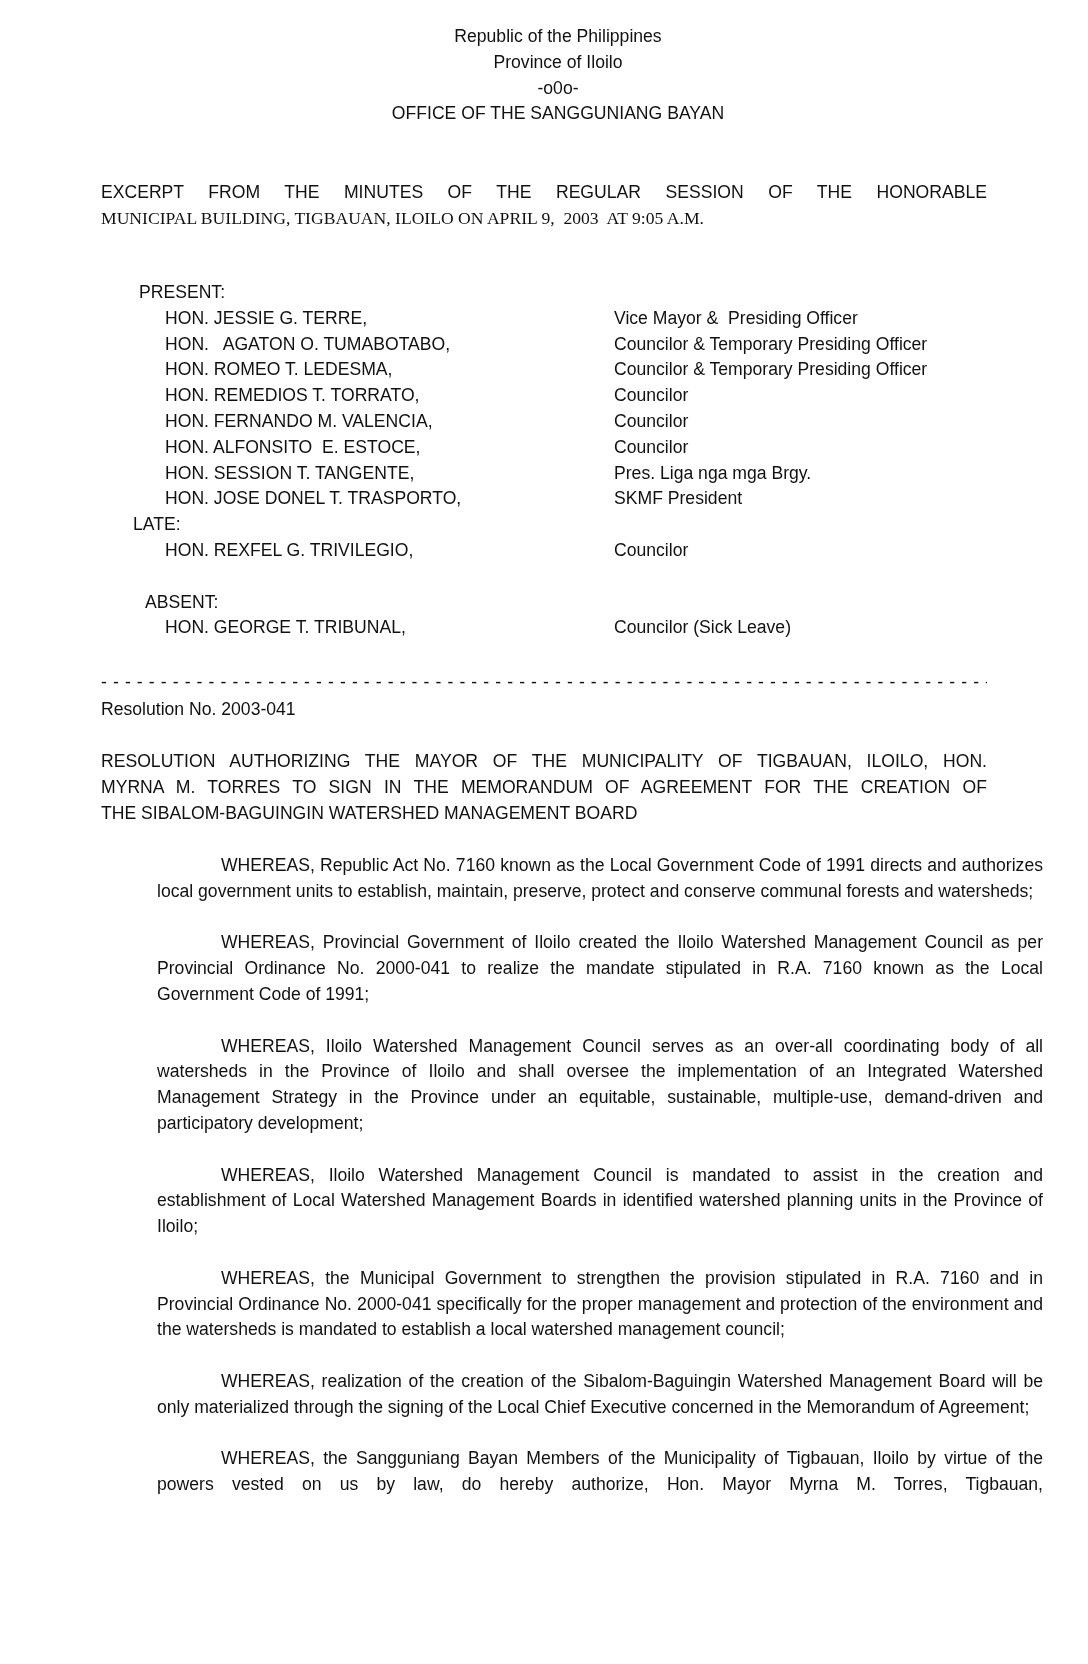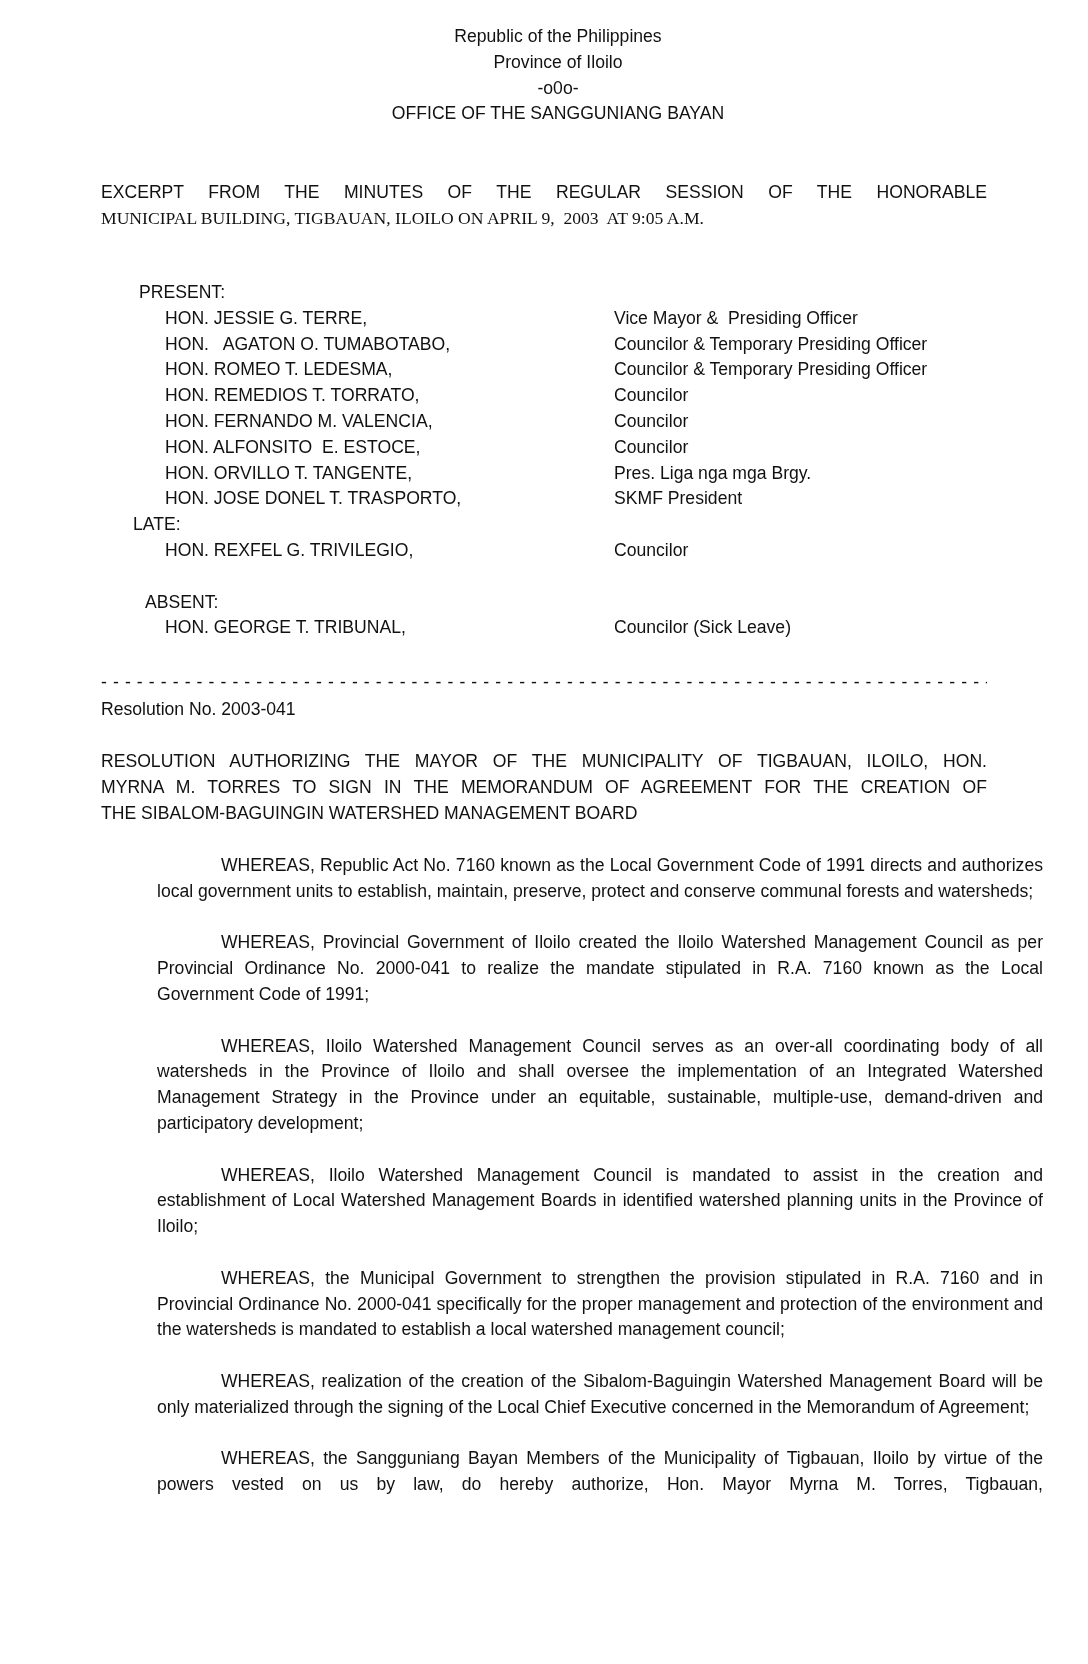--- a/index.html
+++ b/index.html
@@ -44,21 +44,21 @@
   </div>
 
   <div class="att">
     <div class="row"><span class="lbl" style="left:38px">PRESENT:</span></div>
     <div class="row"><span class="name">HON. JESSIE G. TERRE,</span><span class="role">Vice Mayor &amp;  Presiding Officer</span></div>
     <div class="row"><span class="name">HON.   AGATON O. TUMABOTABO,</span><span class="role">Councilor &amp; Temporary Presiding Officer</span></div>
     <div class="row"><span class="name">HON. ROMEO T. LEDESMA,</span><span class="role">Councilor &amp; Temporary Presiding Officer</span></div>
     <div class="row"><span class="name">HON. REMEDIOS T. TORRATO,</span><span class="role">Councilor</span></div>
     <div class="row"><span class="name">HON. FERNANDO M. VALENCIA,</span><span class="role">Councilor</span></div>
     <div class="row"><span class="name">HON. ALFONSITO  E. ESTOCE,</span><span class="role">Councilor</span></div>
-    <div class="row"><span class="name">HON. ORVILLO T. TANGENTE,</span><span class="role">Pres. Liga nga mga Brgy.</span></div>
+    <div class="row"><span class="name">HON. SESSION T. TANGENTE,</span><span class="role">Pres. Liga nga mga Brgy.</span></div>
     <div class="row"><span class="name">HON. JOSE DONEL T. TRASPORTO,</span><span class="role">SKMF President</span></div>
     <div class="row"><span class="lbl" style="left:32px">LATE:</span></div>
     <div class="row"><span class="name">HON. REXFEL G. TRIVILEGIO,</span><span class="role">Councilor</span></div>
     <div class="row"></div>
     <div class="row"><span class="lbl" style="left:44px">ABSENT:</span></div>
     <div class="row"><span class="name">HON. GEORGE T. TRIBUNAL,</span><span class="role">Councilor (Sick Leave)</span></div>
   </div>
 
   <div class="dashes">- - - - - - - - - - - - - - - - - - - - - - - - - - - - - - - - - - - - - - - - - - - - - - - - - - - - - - - - - - - - - - - - - - - - - - - - - - - -</div>
 

